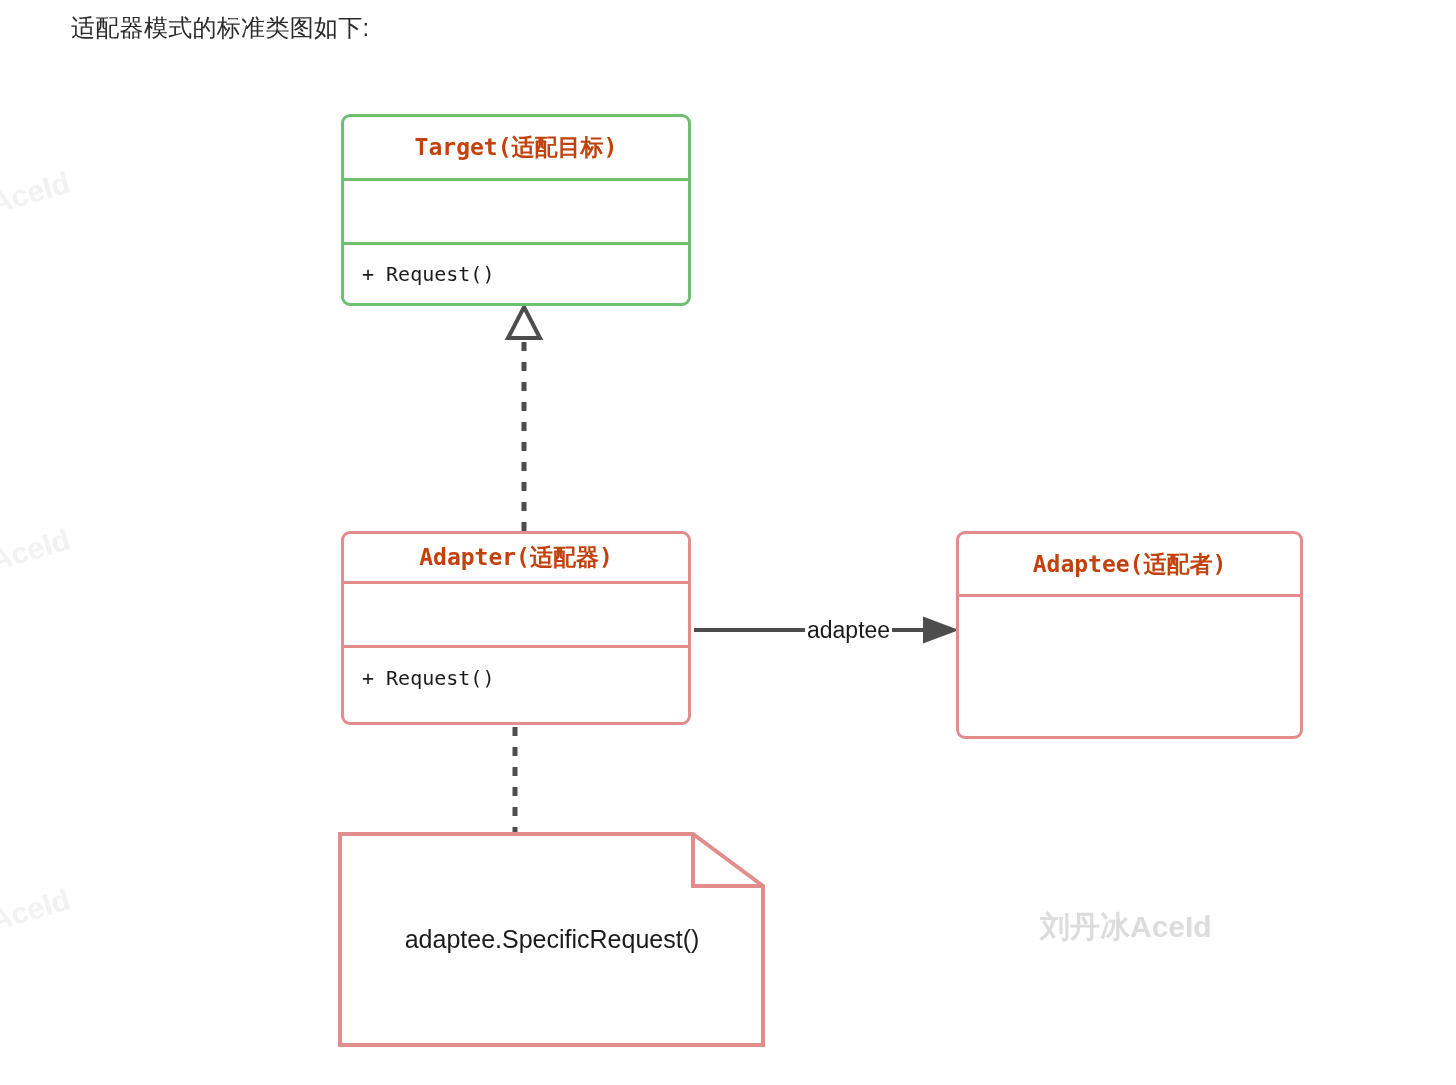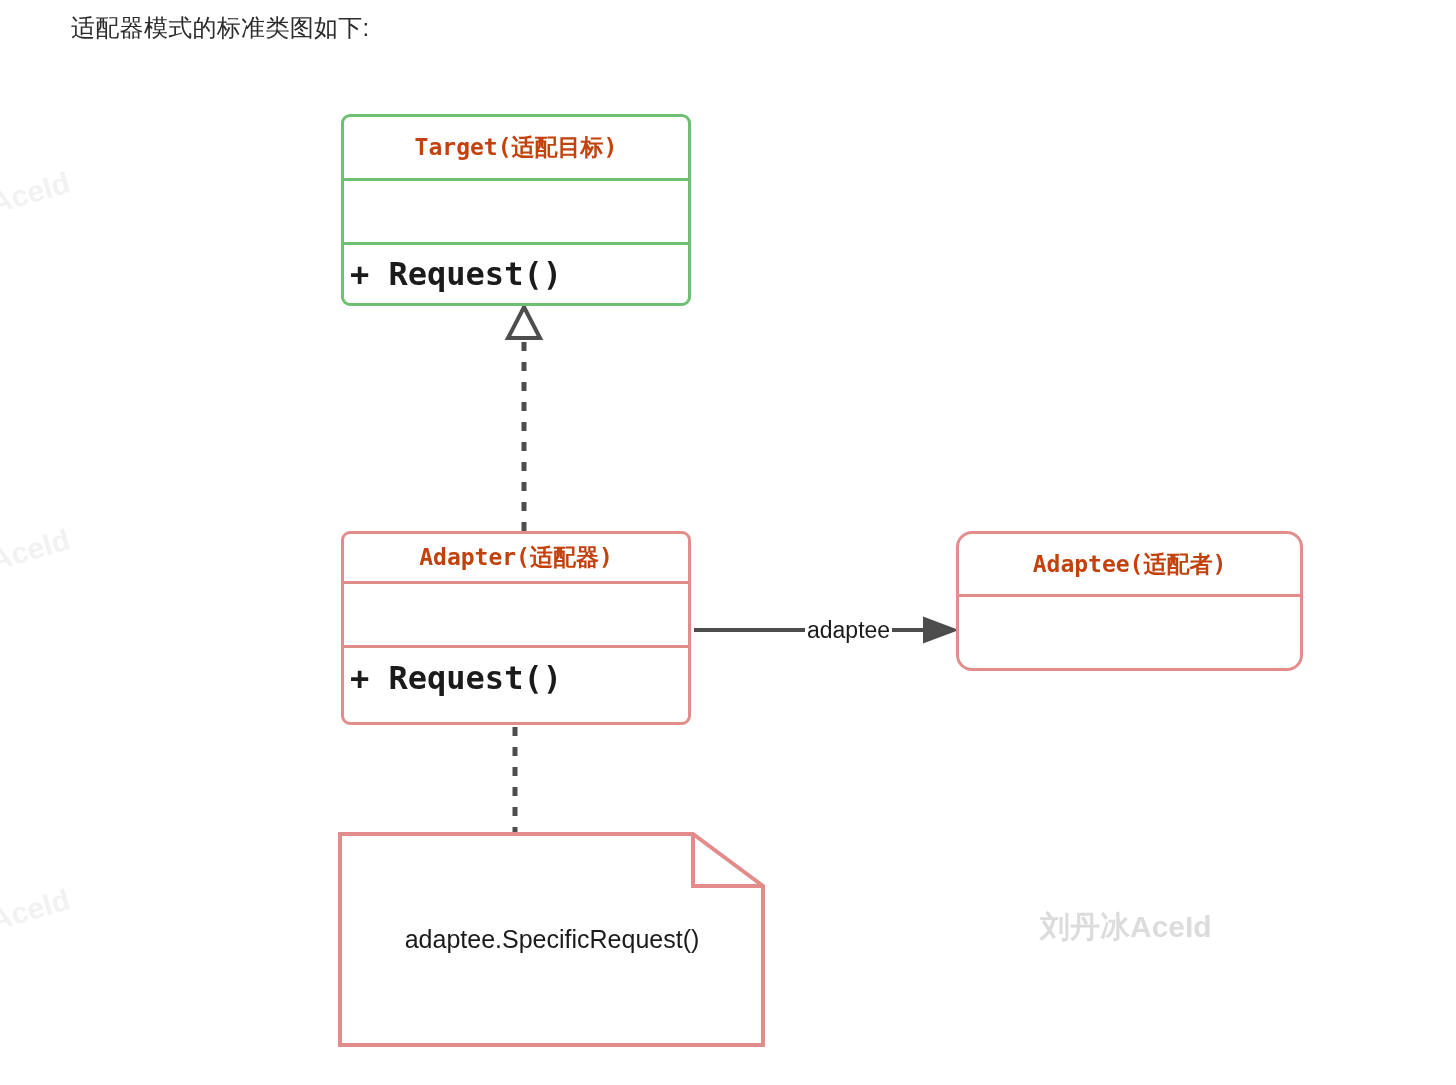--- a/index.html
+++ b/index.html
@@ -85,25 +85,24 @@
     border-top-style: solid;
     border-top-width: 3px;
   }
   .uml-ops {
     box-sizing: border-box;
     width: 100%;
     border-top-style: solid;
     border-top-width: 3px;
     display: flex;
     align-items: center;
-    padding-left: 6px;
+    padding-left: 18px;
     font-family: "DejaVu Sans Mono", "Liberation Mono", monospace;
-    font-size: 32px;
+    font-size: 20px;
     color: #1b1b1b;
-    font-weight: bold;
   }
   .uml-box.green .uml-mid,
   .uml-box.green .uml-ops { border-top-color: #6FBF73; }
   .uml-box.pink .uml-mid,
   .uml-box.pink .uml-ops { border-top-color: #E38C8C; }
 
   
   .note-wrap {
     position: absolute;
   }
@@ -168,21 +167,21 @@
     <div class="uml-mid" style="height:64px;"></div>
     <div class="uml-ops" style="height:61px;">+ Request()</div>
   </div>
 
   <div class="uml-box pink" style="left:341px; top:531px; width:350px; height:194px;">
     <div class="uml-title" style="height:47px;">Adapter(适配器)</div>
     <div class="uml-mid" style="height:64px;"></div>
     <div class="uml-ops" style="height:63px;">+ Request()</div>
   </div>
 
-  <div class="uml-box pink" style="left:956px; top:531px; width:347px; height:140px;border-radius:16px;">
+  <div class="uml-box pink" style="left:956px; top:531px; width:347px; height:208px;">
     <div class="uml-title" style="height:60px;">Adaptee(适配者)</div>
     <div class="uml-mid" style="height:66px;"></div>
   </div>
 
   <div class="note-wrap" style="left:340px; top:925px; width:424px;">
     <div class="note-text" style="left:0; top:0;">adaptee.SpecificRequest()</div>
   </div>
 
 </div>
 

